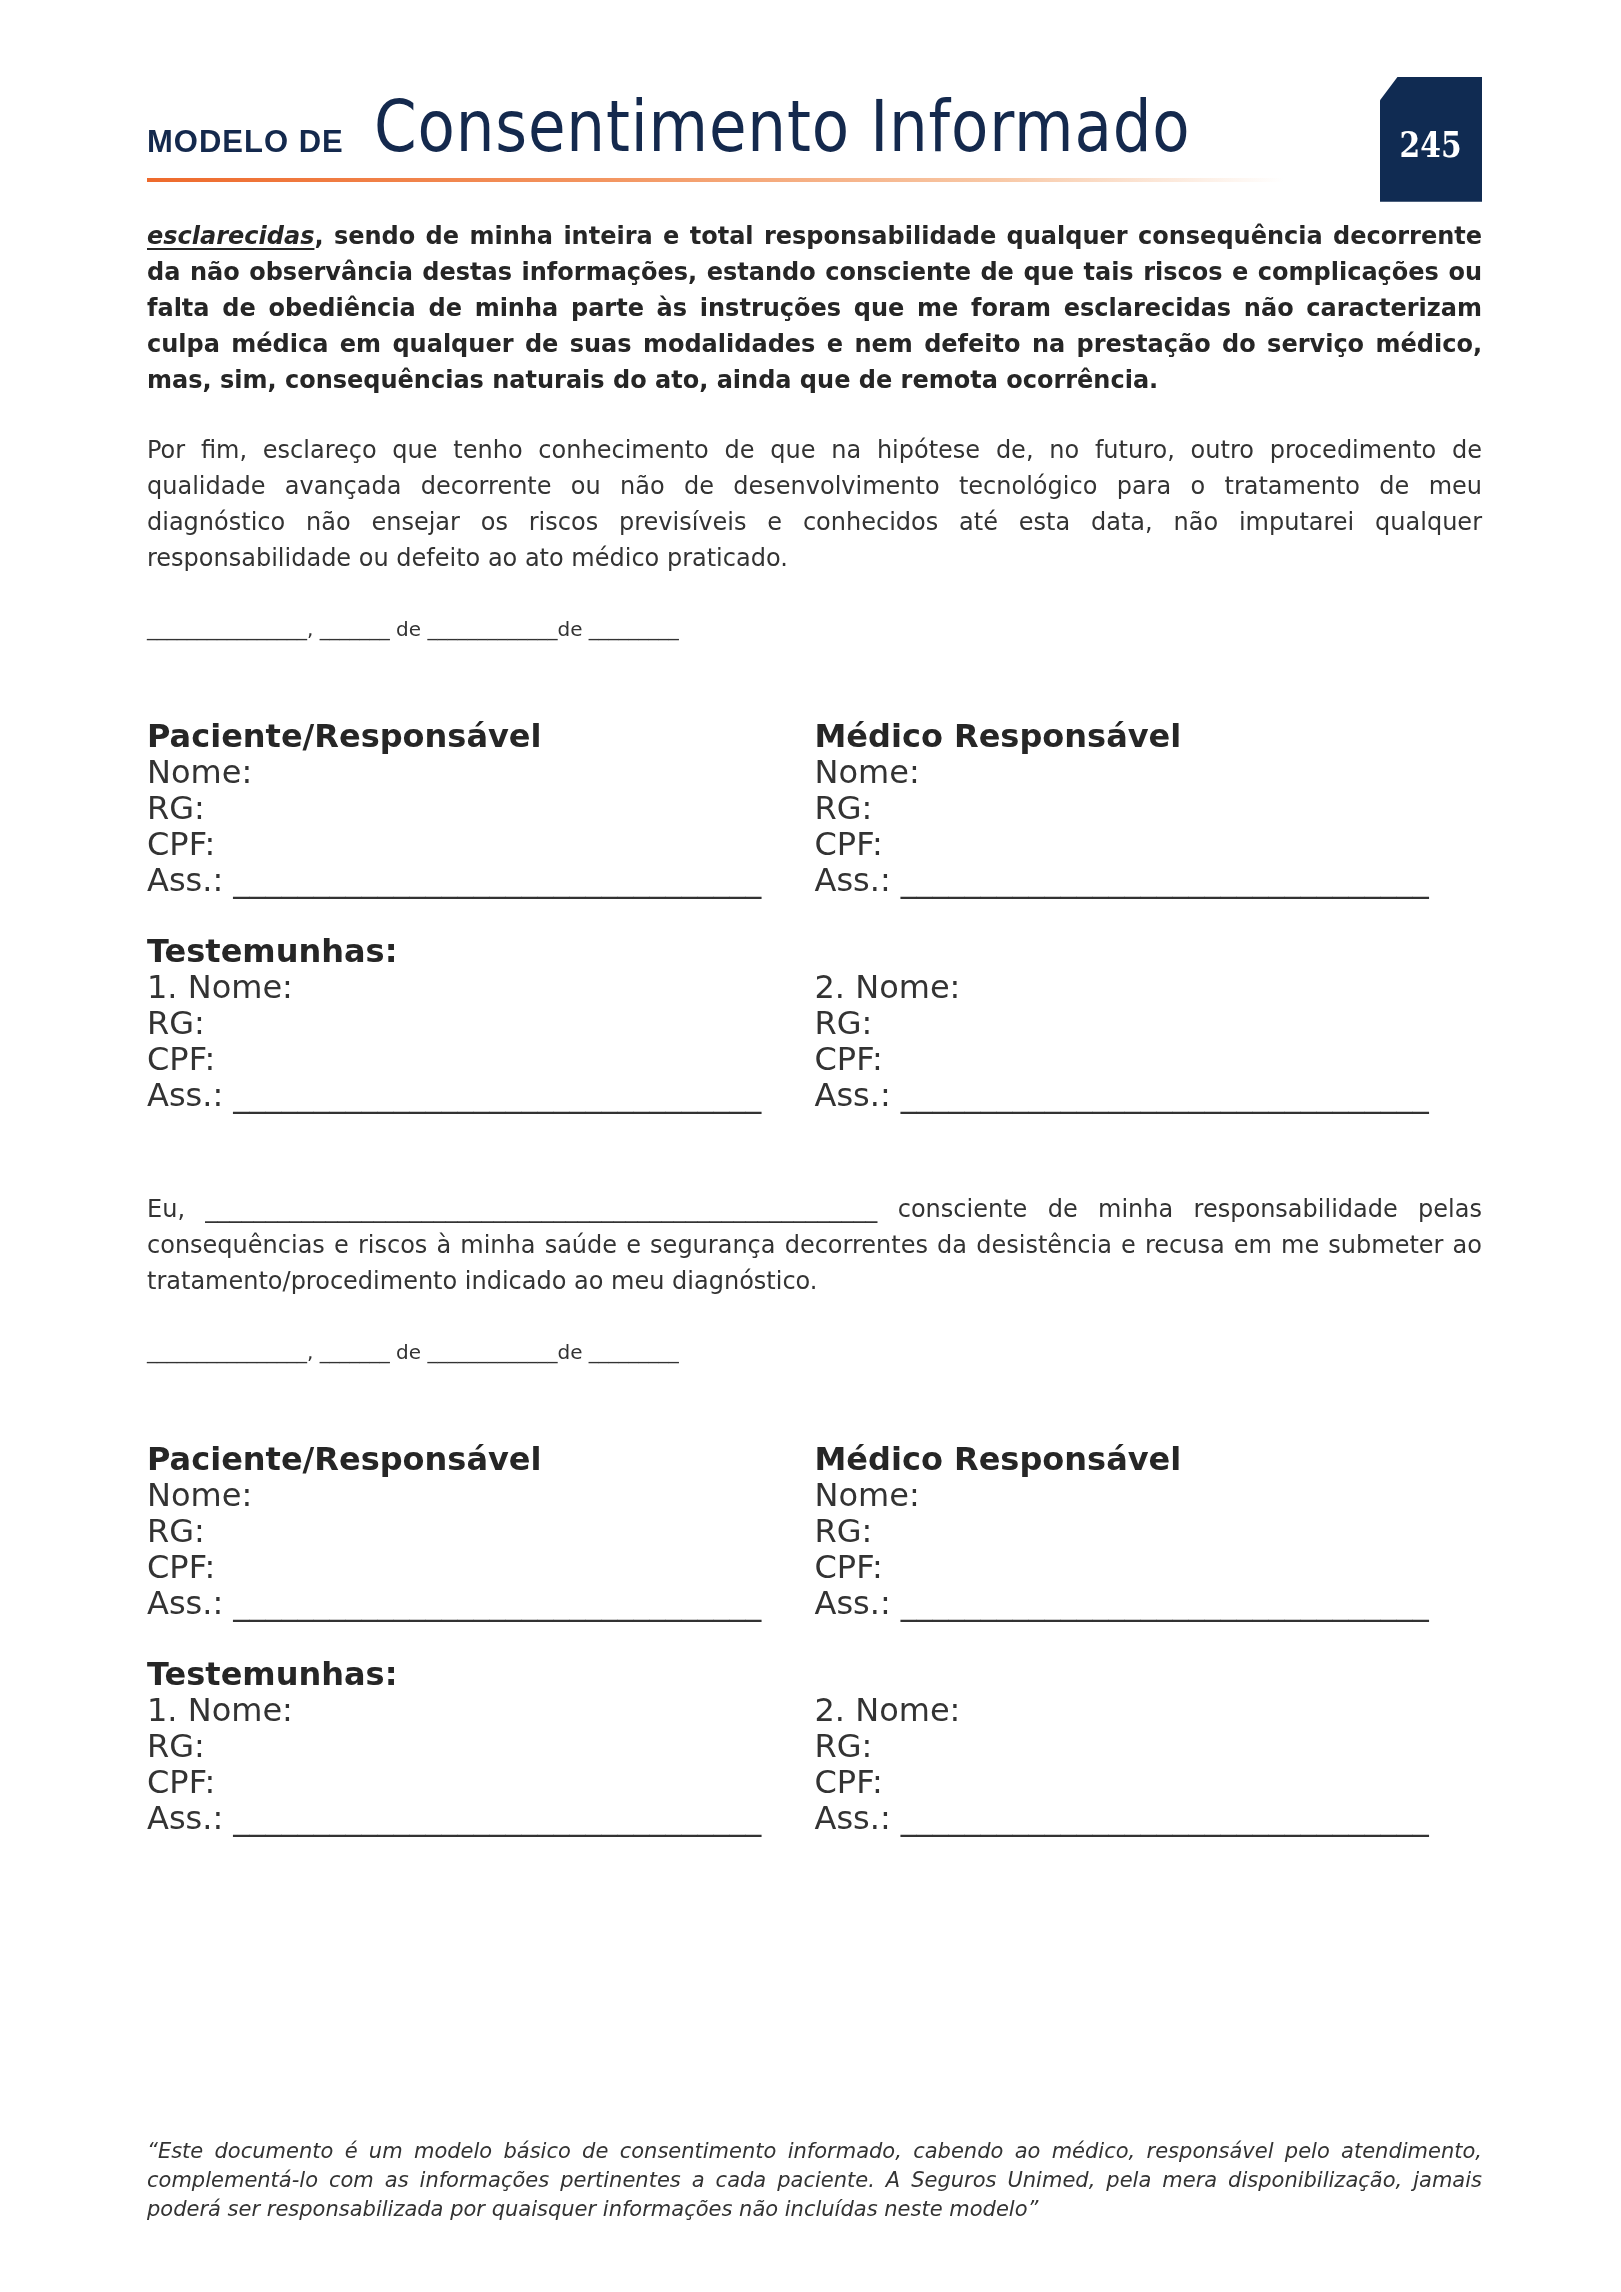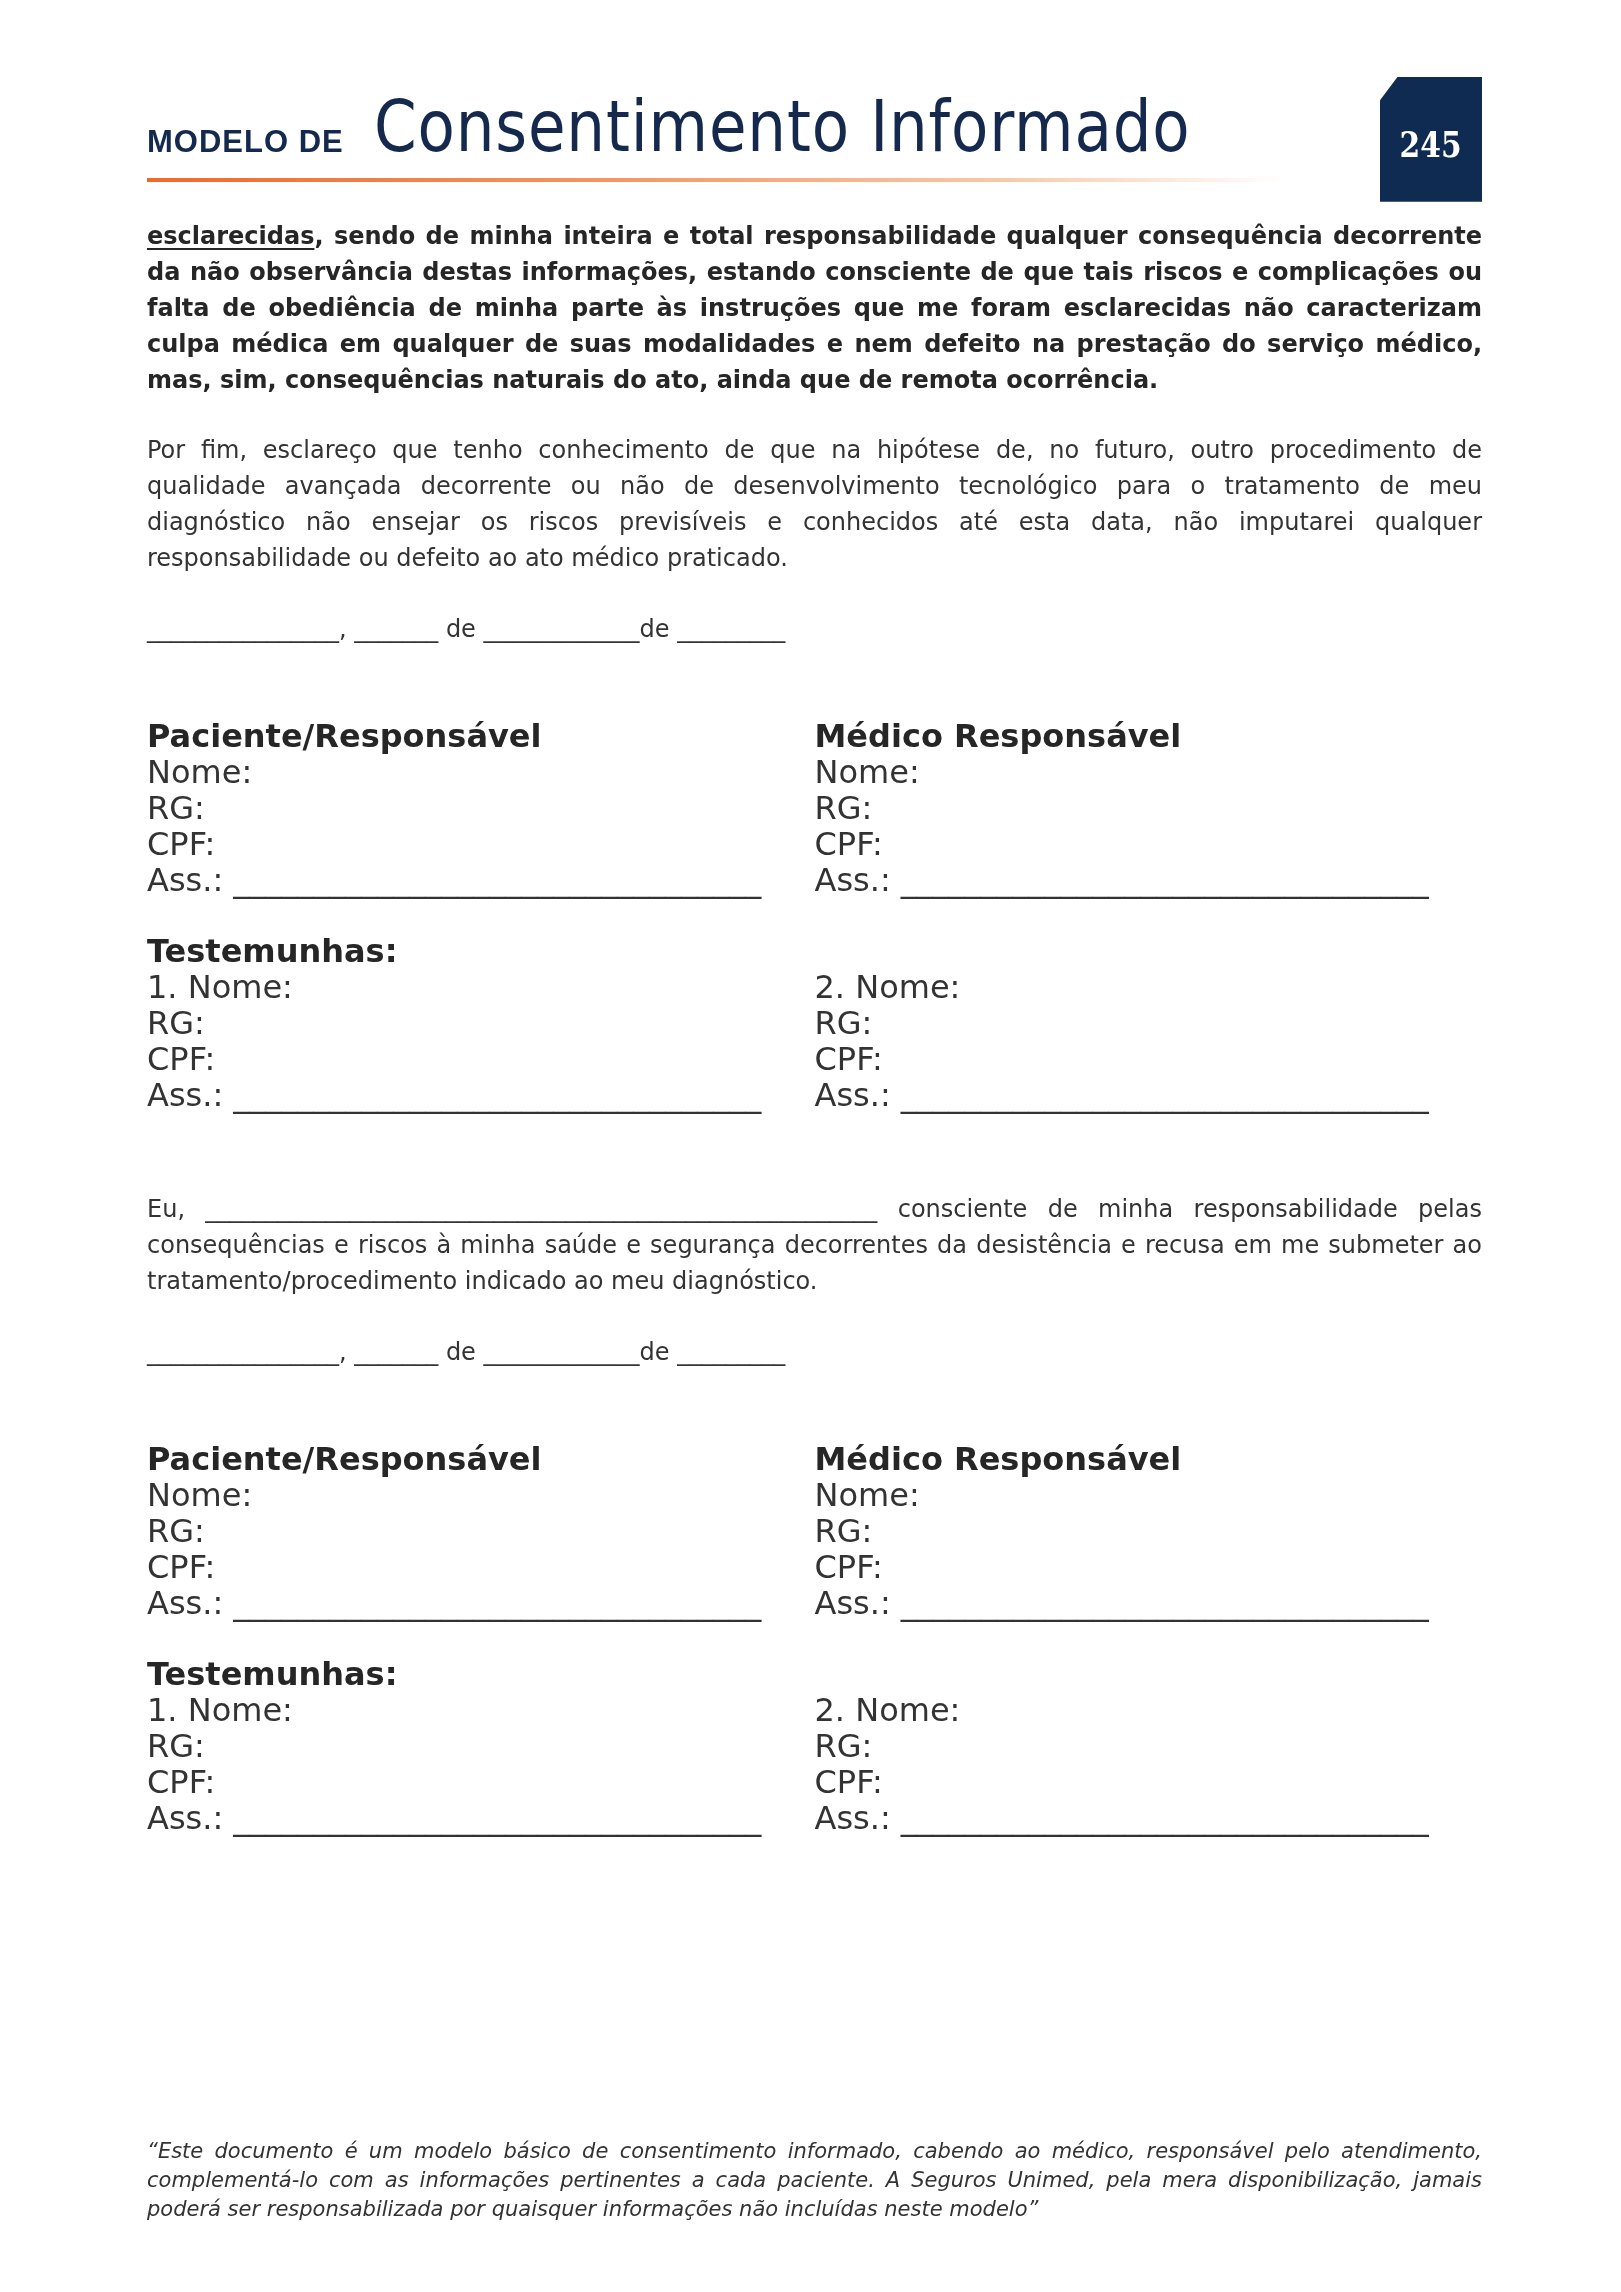--- a/index.html
+++ b/index.html
@@ -32,23 +32,23 @@
     .page-badge span {
       color: #ffffff; font-family: "DejaVu Serif", serif; font-weight: bold; font-size: 35px;
       margin-top: 9.8px; transform: scaleX(0.85);
     }
     .content { position: absolute; left: 147px; top: 218px; width: 1335px; }
     p.body-text {
       margin: 0; font-size: 24px; line-height: 36px; text-align: justify;
       color: #333333;
     }
     p.bold-text { font-weight: bold; color: #262626; }
-    .underlined { text-decoration: underline; text-decoration-thickness: 2px; text-underline-offset: 3.9px; }
+    .underlined { text-decoration: underline; text-decoration-thickness: 2px; text-underline-offset: 3.9px; font-style: italic; }
     .gap-s { height: 34px; }
-    .date-line { font-size: 24px; line-height: 36px; color: #333; white-space: pre; }
+    .date-line { font-size: 20px; line-height: 36px; color: #333; white-space: pre; }
     .sig-grid { display: flex; }
     .sig-col { width: 668px; }
     .sig-col .line { font-size: 32px; line-height: 36px; color: #333; white-space: pre; }
     .sig-col .line.bold { font-weight: bold; color: #262626; }
     .section-title {
       text-align: center; font-weight: bold; font-size: 30px; color: #ee6a2c;
       letter-spacing: 0.5px; margin: 0; line-height: 39px;
     }
     .footer {
       position: absolute; left: 147px; top: 2137px; width: 1335px;

